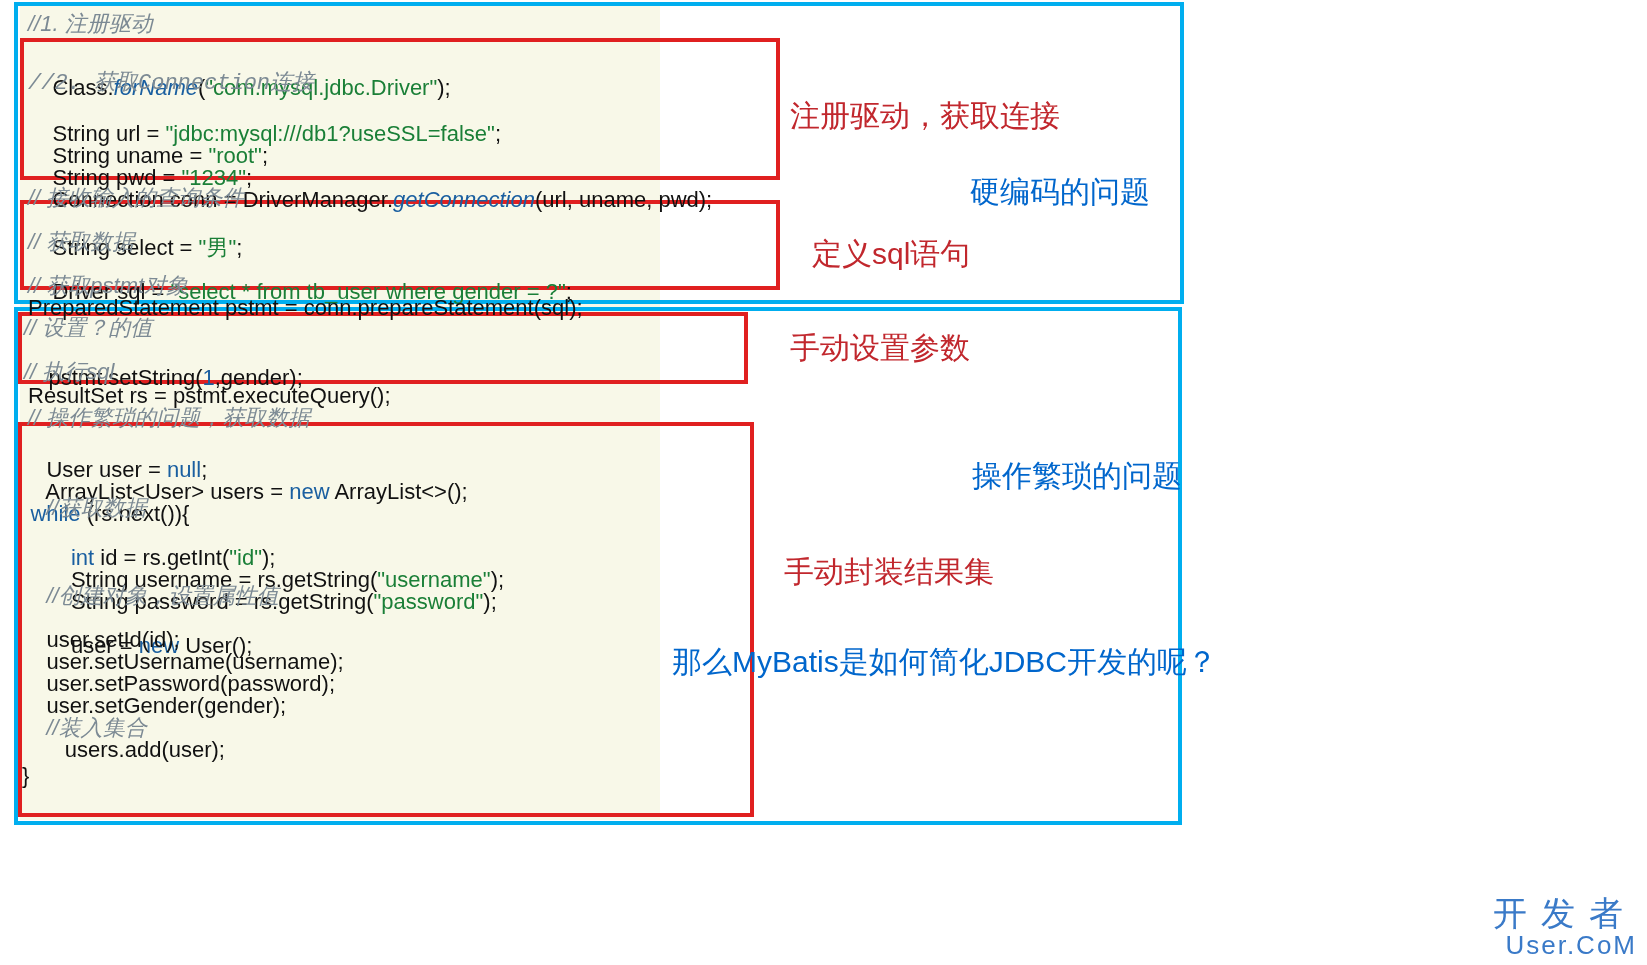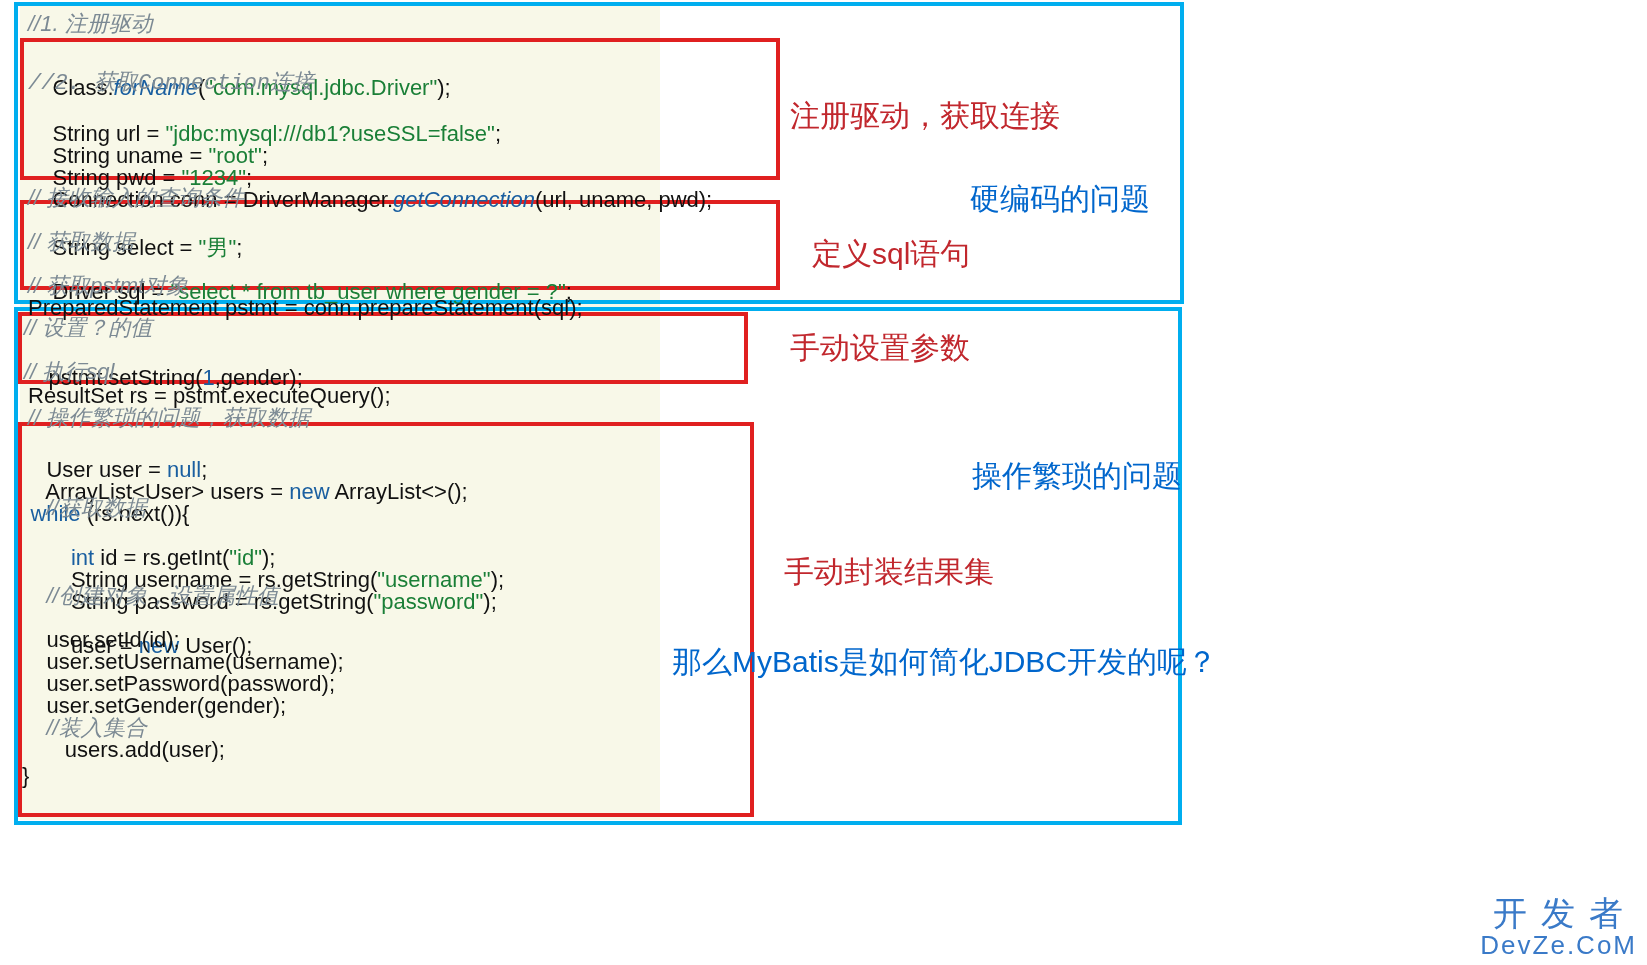--- a/index.html
+++ b/index.html
@@ -151,25 +151,25 @@
   </div>
   <div class="code-line" style="left:22px; top:626px;">    user.setId(id);</div>
   <div class="code-line" style="left:22px; top:648px;">    user.setUsername(username);</div>
   <div class="code-line" style="left:22px; top:670px;">    user.setPassword(password);</div>
   <div class="code-line" style="left:22px; top:692px;">    user.setGender(gender);</div>
   <div class="code-line cm" style="left:22px; top:714px;">    //装入集合</div>
   <div class="code-line" style="left:22px; top:736px;text-align:right;">       users.add(user);</div>
   <div class="code-line" style="left:22px; top:762px;">}</div>
 
   <div class="ann" style="left:790px; top:96px;">注册驱动，获取连接</div>
-  <div class="ann-blue" style="left:970px; top:179px;font-family:Liberation Serif, serif;">硬编码的问题</div>
+  <div class="ann-blue" style="left:970px; top:172px;font-family:Liberation Serif, serif;">硬编码的问题</div>
   <div class="ann" style="left:812px; top:234px;">定义sql语句</div>
   <div class="ann" style="left:790px; top:328px;">手动设置参数</div>
   <div class="ann-blue" style="left:972px; top:456px;">操作繁琐的问题</div>
   <div class="ann" style="left:784px; top:552px;">手动封装结果集</div>
   <div class="ann-blue" style="left:672px; top:642px;">那么MyBatis是如何简化JDBC开发的呢？</div>
 
   <div class="watermark">
     <div class="cn">开发者</div>
-    <div class="en">DevZe.CoM</div>
+    <div class="en">User.CoM</div>
   </div>
 
 </div>
 
 </body></html>

